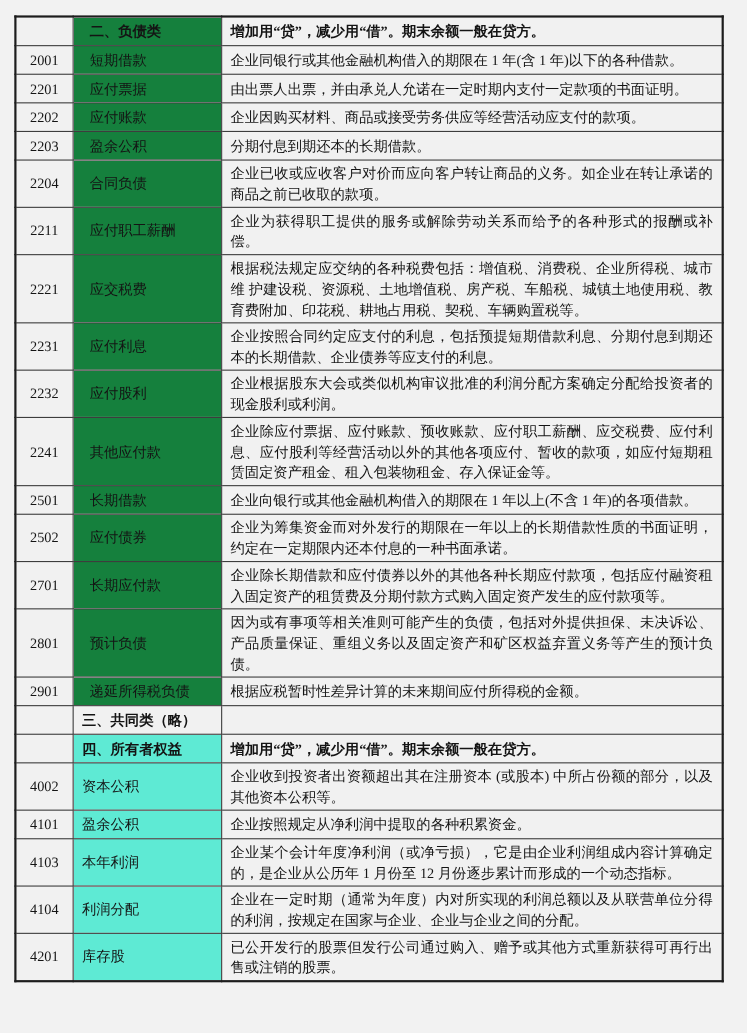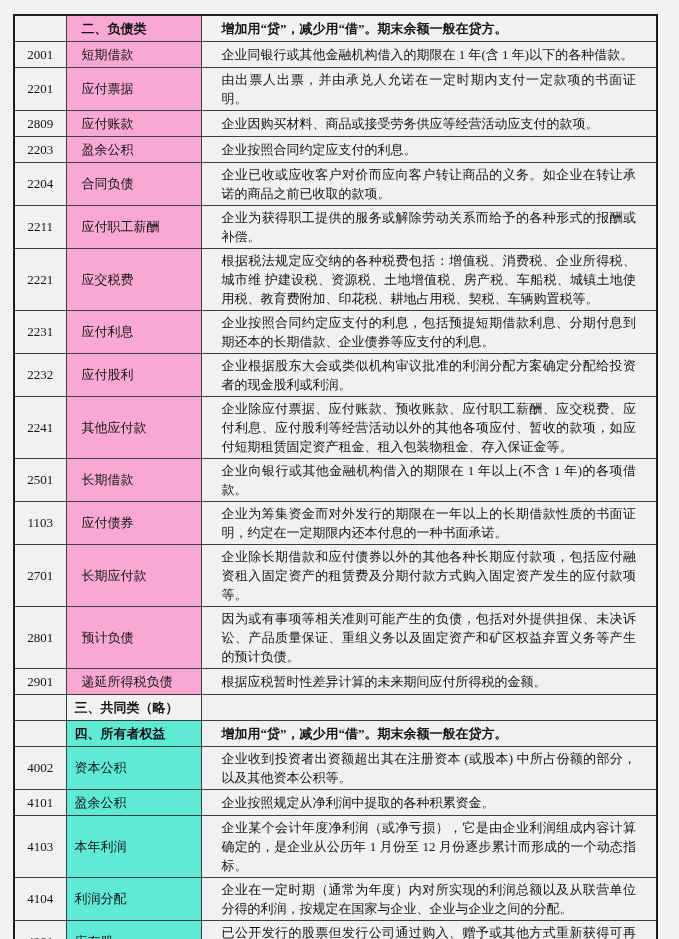--- a/index.html
+++ b/index.html
@@ -36,24 +36,24 @@
   td.code {
     width: 52px;
     text-align: center;
     padding: 2px 1px;
   }
   td.name {
     width: 135px;
     padding: 2px 8px;
   }
   td.desc {
-    padding: 2px 20px;
+    padding: 2px 8px;
     text-align: justify;
   }
-  tr.style-green td.name { background: #f9a8d4; padding-left: 15px; }
+  tr.style-green td.name { background: #15803d; padding-left: 15px; }
   tr.style-blue  td.name { background: #5eead4; }
   tr.header-row td.name,
   tr.header-row td.desc { font-weight: bold; }
 </style>
 </head>
 <body>
 
 <table class="doc-table">
   <tbody>
       <tr class="style-green header-row">
@@ -65,28 +65,28 @@
     <td class="code">2001</td>
     <td class="name">短期借款</td>
     <td class="desc">企业同银行或其他金融机构借入的期限在 1 年(含 1 年)以下的各种借款。</td>
   </tr>
       <tr class="style-green">
     <td class="code">2201</td>
     <td class="name">应付票据</td>
     <td class="desc">由出票人出票，并由承兑人允诺在一定时期内支付一定款项的书面证明。</td>
   </tr>
       <tr class="style-green">
-    <td class="code">2809</td>
+    <td class="code">2202</td>
     <td class="name">应付账款</td>
     <td class="desc">企业因购买材料、商品或接受劳务供应等经营活动应支付的款项。</td>
   </tr>
       <tr class="style-green">
     <td class="code">2203</td>
     <td class="name">盈余公积</td>
-    <td class="desc">企业按照合同约定应支付的利息。</td>
+    <td class="desc">分期付息到期还本的长期借款。</td>
   </tr>
       <tr class="style-green">
     <td class="code">2204</td>
     <td class="name">合同负债</td>
     <td class="desc">企业已收或应收客户对价而应向客户转让商品的义务。如企业在转让承诺的商品之前已收取的款项。</td>
   </tr>
       <tr class="style-green">
     <td class="code">2211</td>
     <td class="name">应付职工薪酬</td>
     <td class="desc">企业为获得职工提供的服务或解除劳动关系而给予的各种形式的报酬或补偿。</td>
@@ -110,21 +110,21 @@
     <td class="code">2241</td>
     <td class="name">其他应付款</td>
     <td class="desc">企业除应付票据、应付账款、预收账款、应付职工薪酬、应交税费、应付利息、应付股利等经营活动以外的其他各项应付、暂收的款项，如应付短期租赁固定资产租金、租入包装物租金、存入保证金等。</td>
   </tr>
       <tr class="style-green">
     <td class="code">2501</td>
     <td class="name">长期借款</td>
     <td class="desc">企业向银行或其他金融机构借入的期限在 1 年以上(不含 1 年)的各项借款。</td>
   </tr>
       <tr class="style-green">
-    <td class="code">1103</td>
+    <td class="code">2502</td>
     <td class="name">应付债券</td>
     <td class="desc">企业为筹集资金而对外发行的期限在一年以上的长期借款性质的书面证明，约定在一定期限内还本付息的一种书面承诺。</td>
   </tr>
       <tr class="style-green">
     <td class="code">2701</td>
     <td class="name">长期应付款</td>
     <td class="desc">企业除长期借款和应付债券以外的其他各种长期应付款项，包括应付融资租入固定资产的租赁费及分期付款方式购入固定资产发生的应付款项等。</td>
   </tr>
       <tr class="style-green">
     <td class="code">2801</td>

